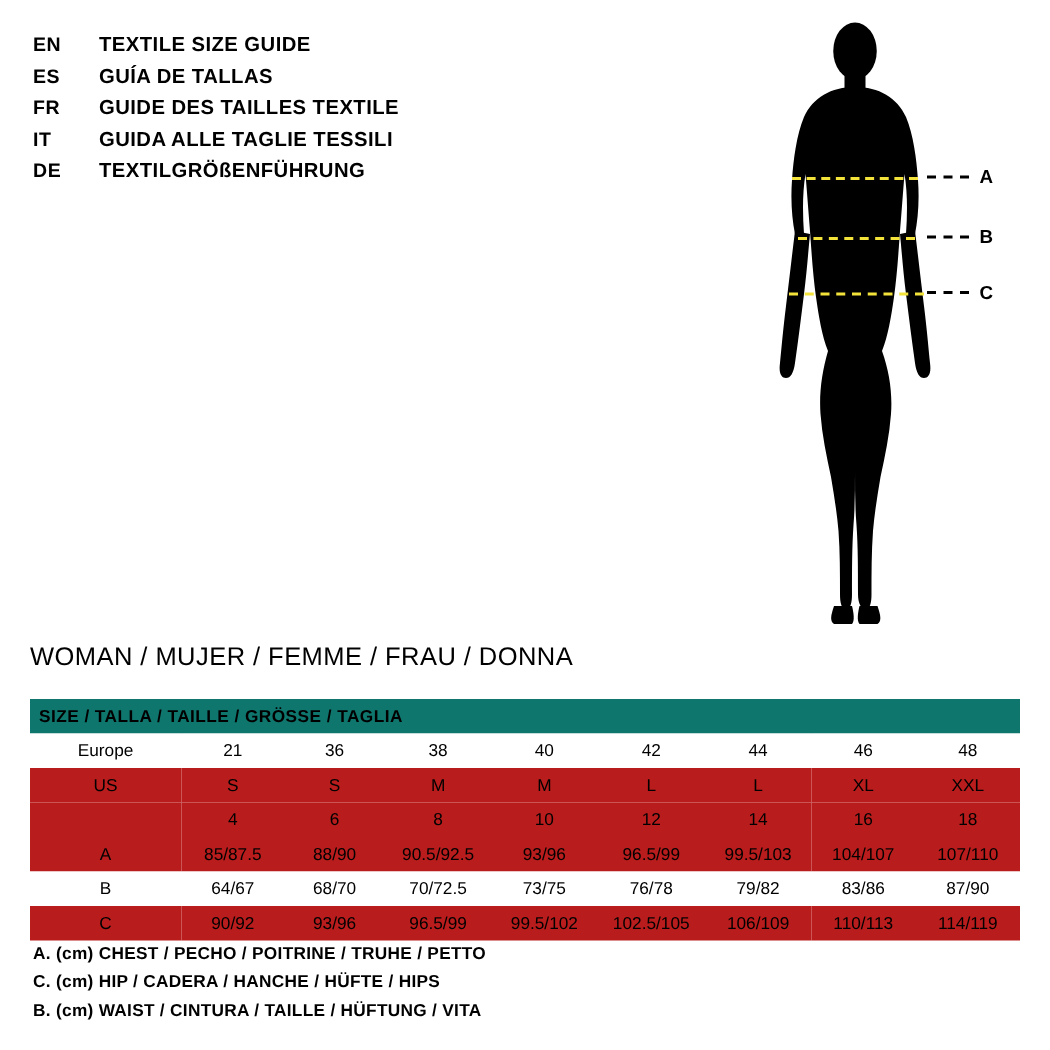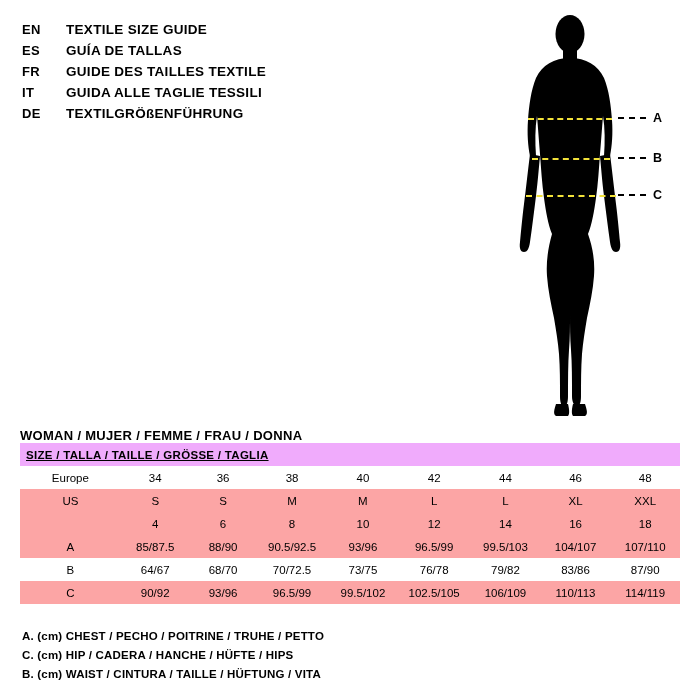--- a/index.html
+++ b/index.html
@@ -84,44 +84,43 @@
   }
 
   
   .table-wrap {
     position: absolute;
     top: 428px;
     left: 20px;
     width: 660px;
   }
   .woman-title {
-    font-size: 13px;
-    font-weight: bold;
+    font-size: 17px;
+    font-weight: normal;
     letter-spacing: 0.3px;
-    margin-bottom: 0;
+    margin-bottom: 18px;
   }
   table.size-table {
     border-collapse: collapse;
     width: 660px;
     font-size: 11.5px;
   }
   table.size-table td {
     padding: 3px 4px;
     height: 17px;
     vertical-align: middle;
   }
   tr.header-row td {
-    background: #f0abfc;
+    background: #0f766e;
     font-weight: bold;
     letter-spacing: 0.3px;
     font-size: 11.5px;
     padding-left: 6px;
-    text-decoration: underline;
-  }
-  tr.shade td { background: #fca5a5; }
+  }
+  tr.shade td { background: #b91c1c; }
   tr.plain td { background: #ffffff; }
   td.label-col {
     width: 110px;
     padding-left: 6px;
     text-align: center;
   }
   td.val { text-align: center; width: 68px; }
 
   
   .notes {
@@ -252,21 +251,21 @@
   <div class="table-wrap">
     <div class="woman-title">WOMAN / MUJER / FEMME / FRAU / DONNA</div>
     <table class="size-table">
       <tbody>
         <tr class="header-row">
           <td colspan="9">SIZE / TALLA / TAILLE / GRÖSSE / TAGLIA</td>
         </tr>
 
         <tr class="plain">
           <td class="label-col">Europe</td>
-          <td class="val">34</td>
+          <td class="val">21</td>
           <td class="val">36</td>
           <td class="val">38</td>
           <td class="val">40</td>
           <td class="val">42</td>
           <td class="val">44</td>
           <td class="val">46</td>
           <td class="val">48</td>
         </tr>
 
         <tr class="shade">

